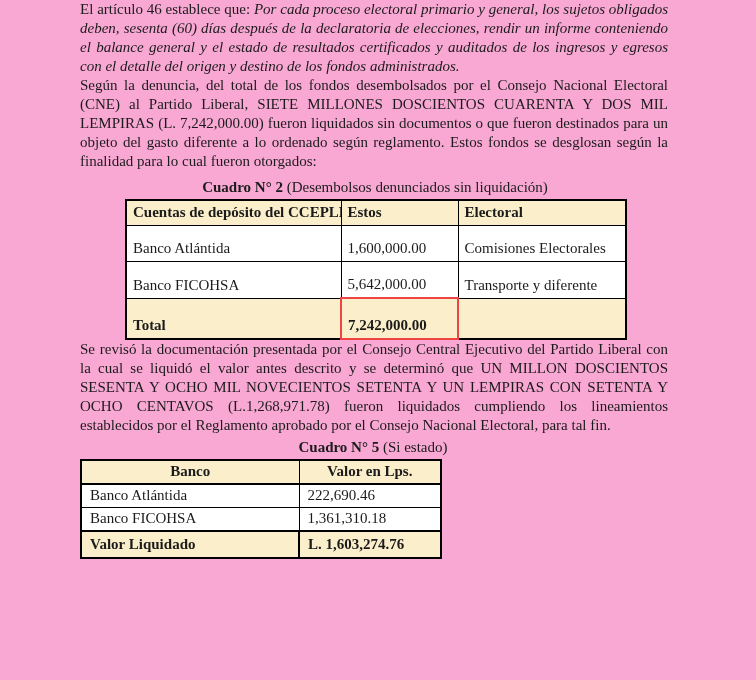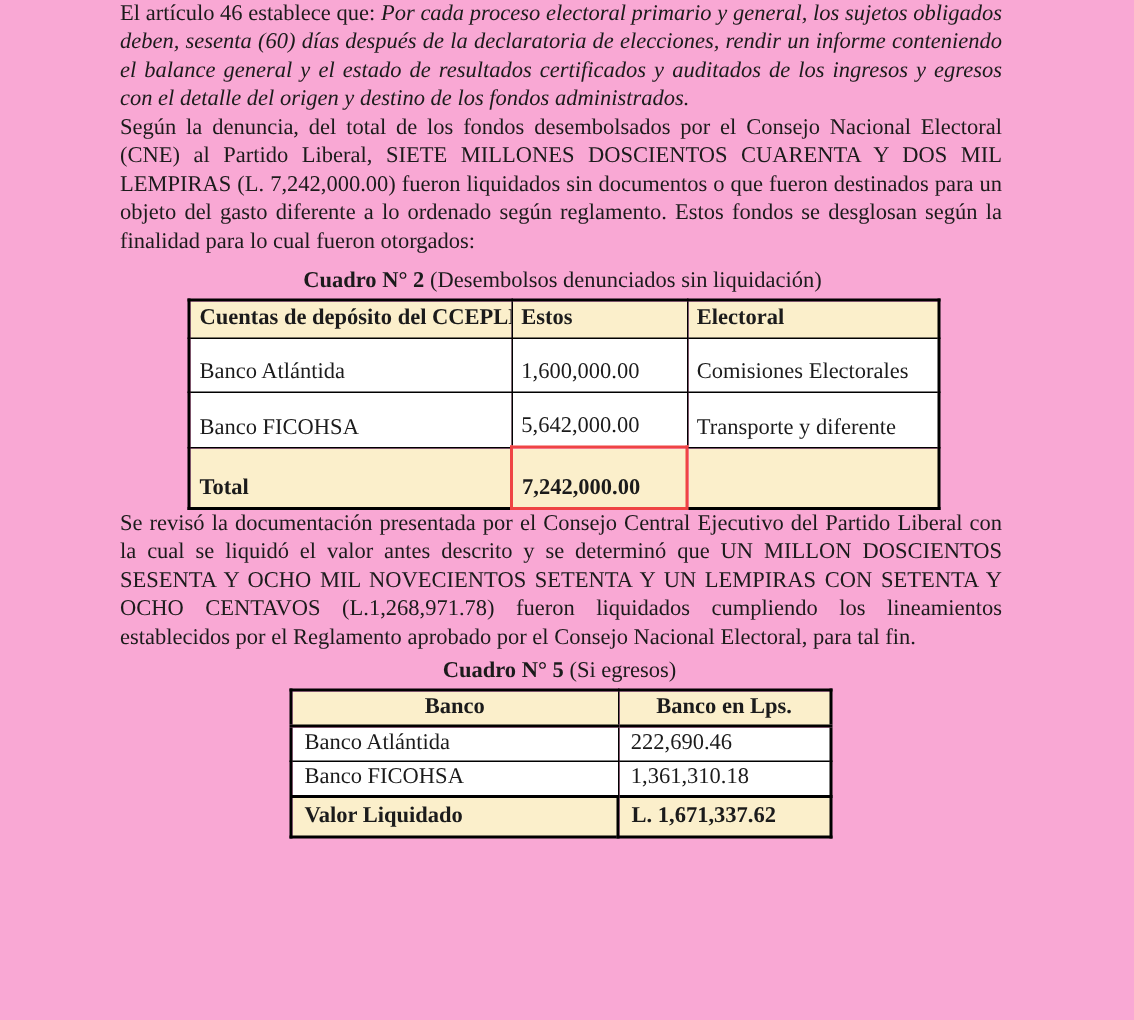--- a/index.html
+++ b/index.html
@@ -75,21 +75,20 @@
   .t1 .total-row td {
     height: 33px;
     vertical-align: bottom;
     background: #FBEFCB;
     font-weight: bold;
   }
   .t1 .total-row td.thick-box { border: 2px solid #ef4444; }
 
   .t2 {
     width: 360px;
-    margin-left: 113px;
     border: 2px solid #000;
   }
   .t2 th, .t2 td {
     border: 1px solid #000;
     padding: 1px 8px 2px 8px;
     overflow: hidden;
     white-space: nowrap;
   }
   .t2 th {
     background: #FBEFCB;
@@ -154,43 +153,43 @@
           <td>Total</td>
           <td class="thick-box">7,242,000.00</td>
           <td></td>
         </tr>
       </tbody>
     </table>
 
 
     <p class="body-text p4">Se revisó la documentación presentada por el Consejo Central Ejecutivo del Partido Liberal con la cual  se liquidó el valor antes descrito y se determinó que UN MILLON DOSCIENTOS SESENTA Y OCHO MIL NOVECIENTOS SETENTA Y UN LEMPIRAS CON SETENTA Y OCHO CENTAVOS (L.1,268,971.78) fueron liquidados cumpliendo los lineamientos establecidos por el Reglamento aprobado por el Consejo Nacional Electoral, para tal fin.</p>
 
-    <p class="tbl-title t2-title"><span class="bold">Cuadro N° 5</span><span> (Si egresos)</span></p>
+    <p class="tbl-title t2-title"><span class="bold">Cuadro N° 5</span><span> (Si estado)</span></p>
 
     <table class="t2">
       <colgroup>
           <col style="width:218px">
           <col style="width:142px">
         </colgroup>
       <thead>
         <tr>
           <th>Banco</th>
-          <th>Banco en Lps.</th>
+          <th>Valor en Lps.</th>
         </tr>
       </thead>
       <tbody>
         <tr class="data-row">
           <td>Banco Atlántida</td>
           <td class="num">222,690.46</td>
         </tr>
         <tr class="data-row">
           <td>Banco FICOHSA</td>
           <td class="num">1,361,310.18</td>
         </tr>
         <tr class="total-row">
           <td>Valor Liquidado</td>
-          <td class="num thick-box">L. 1,671,337.62</td>
+          <td class="num thick-box">L. 1,603,274.76</td>
         </tr>
       </tbody>
     </table>
 
   </div>
 </div>
 
 </body></html>

